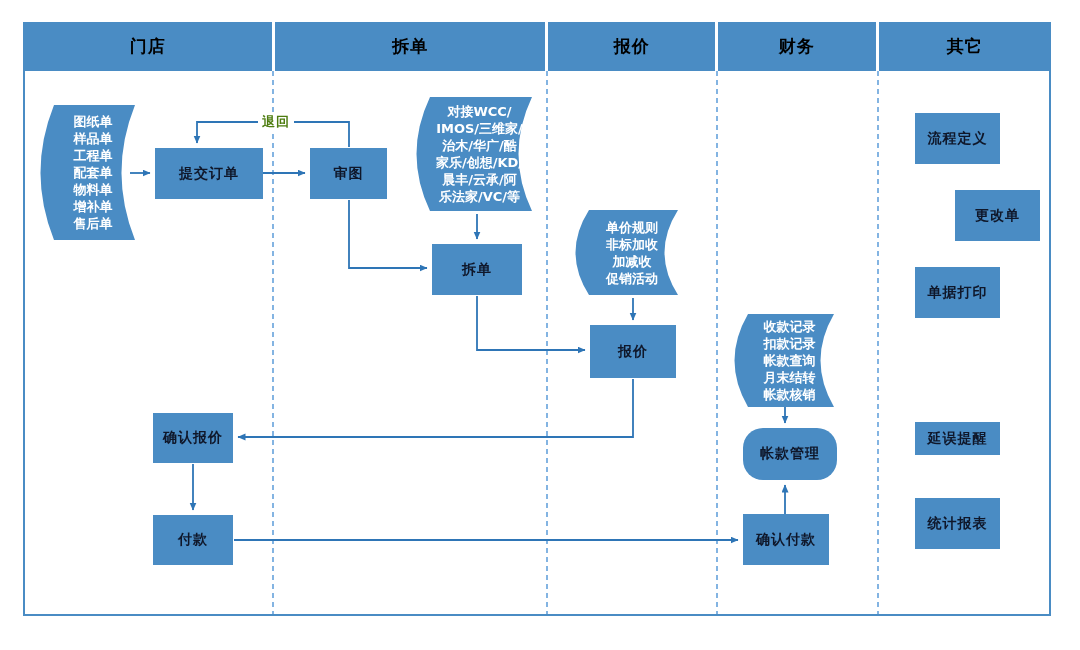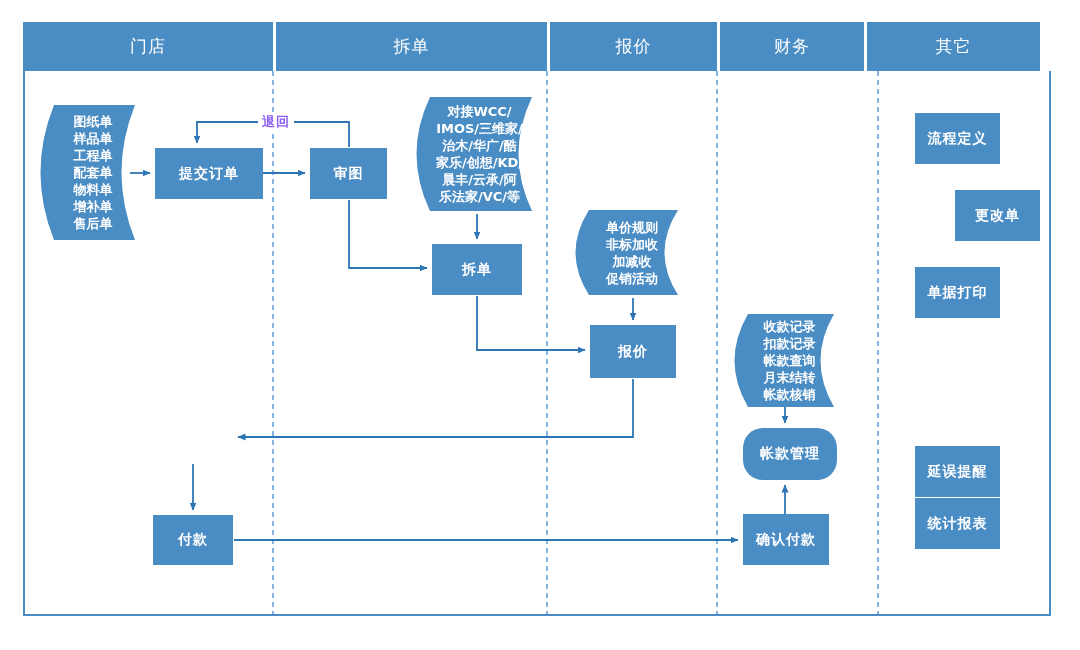--- a/index.html
+++ b/index.html
@@ -7,43 +7,43 @@
        font-family:"DejaVu Sans","Liberation Sans",sans-serif;}
   .canvas{position:relative;width:1080px;height:650px;background:#ffffff;}
 
   
   .frame{position:absolute;left:23px;top:22px;width:1028px;height:594px;
          border:2px solid #4A8CC4;box-sizing:border-box;background:#ffffff;}
 
   
   .header{position:absolute;left:23px;top:22px;width:1028px;height:49px;
           display:flex;background:#ffffff;}
-  .hcell{background:#4A8CC4;color:#ffffff;display:flex;align-items:center;justify-content:center;
-         font-size:17px;font-weight:400;letter-spacing:1px;}
+  .hcell{background:#4A8CC4;color:#000000;display:flex;align-items:center;justify-content:center;
+         font-size:17px;font-weight:700;letter-spacing:1px;}
   .hcell + .hcell{margin-left:3px;}
-  .hc0{width:250px;}.hc1{width:271px;}.hc2{width:167px;}.hc3{width:144px;}.hc4{width:173px;}
+  .hc0{width:250px;}.hc1{width:271px;}.hc2{width:167px;}.hc3{width:158px;}.hc4{width:173px;}
 
   
   svg.wires{position:absolute;left:0;top:0;width:1080px;height:650px;z-index:1;}
 
   
-  .box{position:absolute;background:#4A8CC4;color:#ffffff;z-index:2;
+  .box{position:absolute;background:#4A8CC4;color:#0f172a;z-index:2;
        display:flex;align-items:center;justify-content:center;
        font-size:14px;font-weight:600;letter-spacing:1px;box-sizing:border-box;text-align:right;}
 
   
   .doc{position:absolute;z-index:2;}
   .doc svg{position:absolute;left:0;top:0;overflow:visible;}
   .doc-text{position:absolute;left:6px;right:2px;top:0;bottom:0;z-index:3;
             display:flex;flex-direction:column;align-items:center;justify-content:center;
             color:#ffffff;font-size:13px;font-weight:600;line-height:17px;text-align:center;}
 
   
   .return-label{position:absolute;left:258px;top:113px;width:36px;height:18px;z-index:4;
-                background:#ffffff;color:#8b5cf6;font-size:13px;font-weight:600;
+                background:#ffffff;color:#4d7c0f;font-size:13px;font-weight:600;
                 display:flex;align-items:center;justify-content:center;letter-spacing:1px;}
 </style>
 </head>
 <body>
 
 <div class="canvas">
 
   <div class="frame"></div>
 
   <div class="header">
@@ -137,23 +137,24 @@
       <span>帐款核销</span>
     </div>
   </div>
 
   <div class="box" style="left:155px;top:148px;width:108px;height:51px;">提交订单</div>
   <div class="box" style="left:310px;top:148px;width:77px;height:51px;">审图</div>
   <div class="box" style="left:432px;top:244px;width:90px;height:51px;">拆单</div>
   <div class="box" style="left:590px;top:325px;width:86px;height:53px;">报价</div>
   <div class="box" style="left:743px;top:428px;width:94px;height:52px;border-radius:20px;">帐款管理</div>
   <div class="box" style="left:743px;top:514px;width:86px;height:51px;">确认付款</div>
+  <div class="box" style="left:153px;top:413px;width:80px;height:50px;">确认报价</div>
   <div class="box" style="left:153px;top:515px;width:80px;height:50px;">付款</div>
 
   <div class="box" style="left:915px;top:113px;width:85px;height:51px;">流程定义</div>
   <div class="box" style="left:915px;top:190px;width:85px;height:51px;margin-left:40px;">更改单</div>
   <div class="box" style="left:915px;top:267px;width:85px;height:51px;">单据打印</div>
-  <div class="box" style="left:915px;top:446px;width:85px;height:51px;">延误提醒</div>
+  <div class="box" style="left:915px;top:422px;width:85px;height:33px;">延误提醒</div>
   <div class="box" style="left:915px;top:498px;width:85px;height:51px;">统计报表</div>
 
   <div class="return-label">退回</div>
 
 </div>
 
 </body></html>

